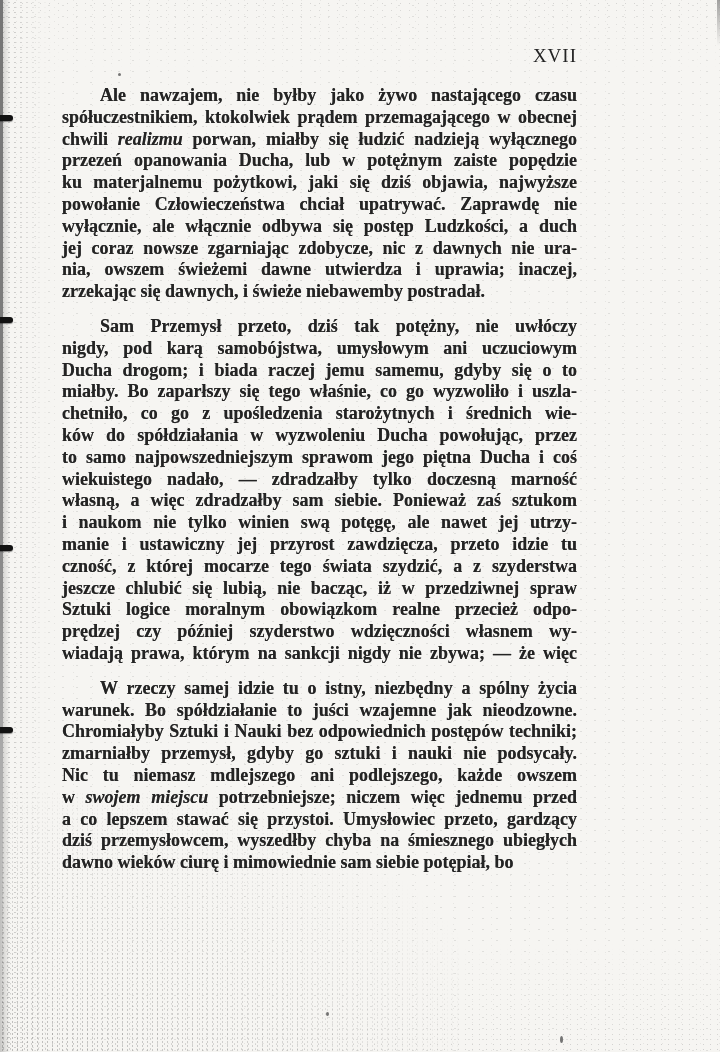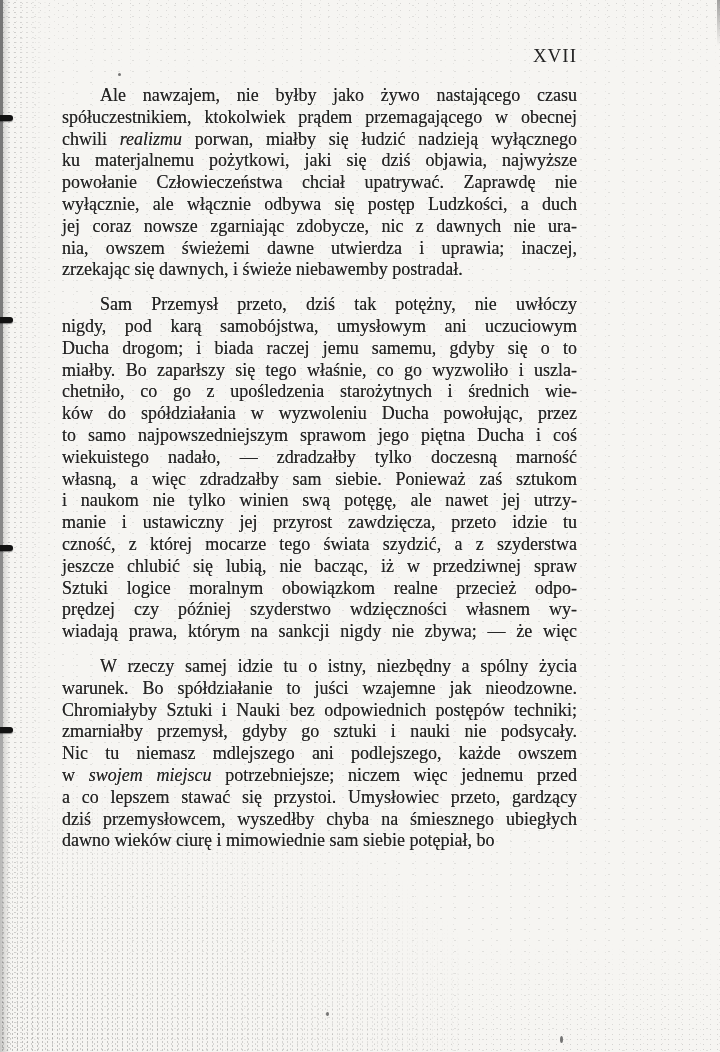--- a/index.html
+++ b/index.html
@@ -101,20 +101,21 @@
     font-size: 18px;
     line-height: 21.8px;
     text-shadow: 0 0 .4px rgba(30,30,30,.65);
   }
   .paragraph { margin: 0; }
   .paragraph + .paragraph { margin-top: 13px; }
   .line {
     text-align: justify;
     -moz-text-align-last: justify;
     text-align-last: justify;
+    font-weight: bold;
   }
   .line.first { padding-left: 38px; }
   .line.last  { -moz-text-align-last: left; text-align-last: left; }
   .line i { font-style: italic; margin-top: 7px; }
 </style>
 </head>
 <body style="--ink: #242424; --paper: #f6f5f2;">
 
 <div class="scan-page">
 
@@ -137,20 +138,21 @@
   <div class="speck" style="left:560px; top:1036px; width:3px; height:7px;"></div>
   <div class="speck" style="left:118px; top:73px;  width:3px; height:3px;"></div>
   <div class="speck" style="left:326px; top:1012px; width:3px; height:4px;"></div>
 
   <div class="page-number">XVII</div>
   <div class="text-block">
       <div class="paragraph">
         <div class="line first"><span>Ale nawzajem, nie byłby jako żywo nastającego czasu</span></div>
         <div class="line"><span>spółuczestnikiem, ktokolwiek prądem przemagającego w obecnej</span></div>
         <div class="line"><span>chwili </span><i>realizmu</i><span> porwan, miałby się łudzić nadzieją wyłącznego</span></div>
+        <div class="line"><span>przezeń opanowania Ducha, lub w potężnym zaiste popędzie</span></div>
         <div class="line"><span>ku materjalnemu pożytkowi, jaki się dziś objawia, najwyższe</span></div>
         <div class="line"><span>powołanie Człowieczeństwa chciał upatrywać. Zaprawdę nie</span></div>
         <div class="line"><span>wyłącznie, ale włącznie odbywa się postęp Ludzkości, a duch</span></div>
         <div class="line"><span>jej coraz nowsze zgarniając zdobycze, nic z dawnych nie ura-</span></div>
         <div class="line"><span>nia, owszem świeżemi dawne utwierdza i uprawia; inaczej,</span></div>
         <div class="line last"><span>zrzekając się dawnych, i świeże niebawemby postradał.</span></div>
       </div>
       <div class="paragraph">
         <div class="line first"><span>Sam Przemysł przeto, dziś tak potężny, nie uwłóczy</span></div>
         <div class="line"><span>nigdy, pod karą samobójstwa, umysłowym ani uczuciowym</span></div>

